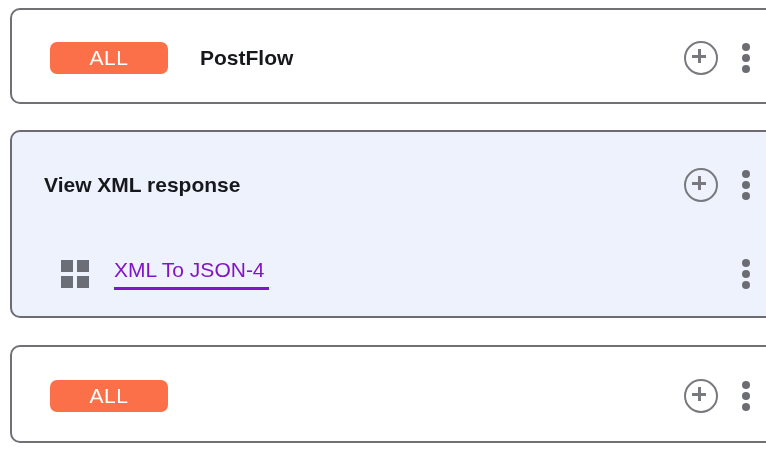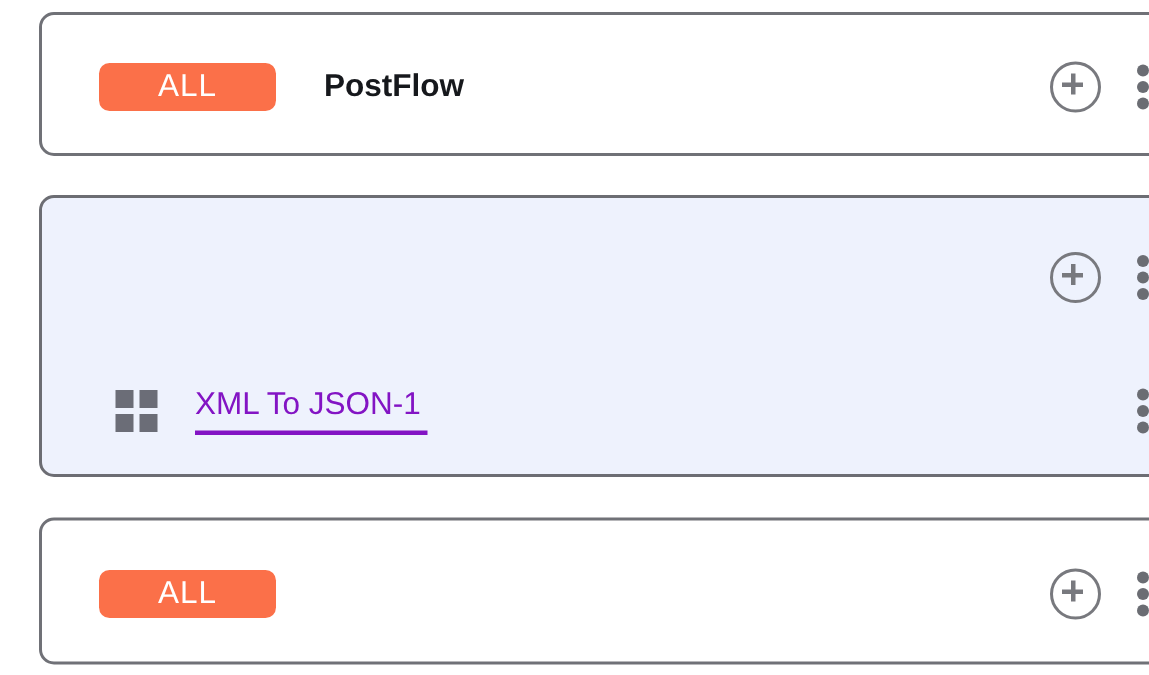--- a/index.html
+++ b/index.html
@@ -11,21 +11,21 @@
     width: 766px;
     height: 450px;
     position: relative;
     overflow: hidden;
     font-family: "Liberation Sans", sans-serif;
     -webkit-font-smoothing: antialiased;
   }
 
   .canvas {
     position: absolute;
-    left: 16px; top: 0;
+    left: 0; top: 0;
     width: 726px;
     height: 450px;
   }
 
   
   .card {
     position: absolute;
     left: 10px;
     width: 790px;               
     box-sizing: border-box;
@@ -182,38 +182,39 @@
           <i></i>
           <i></i>
           <i></i>
         </div>
       </div>
     </div>
   </div>
 
   <div class="card card-get selected">
     <div class="row row-head-get">
+      <div class="flow-title">View XML response</div>
       <div class="actions actions-head">
         <div class="plus-icon"></div>
         <div class="kebab-icon">
           <i></i>
           <i></i>
           <i></i>
         </div>
       </div>
     </div>
 
     <div class="row row-child">
       <div class="grid-icon">
         <i></i>
         <i></i>
         <i></i>
         <i></i>
       </div>
-      <a class="step-link">XML To JSON-1</a>
+      <a class="step-link">XML To JSON-4</a>
       <div class="actions actions-child">
         <div class="kebab-icon">
           <i></i>
           <i></i>
           <i></i>
         </div>
       </div>
     </div>
   </div>
 

